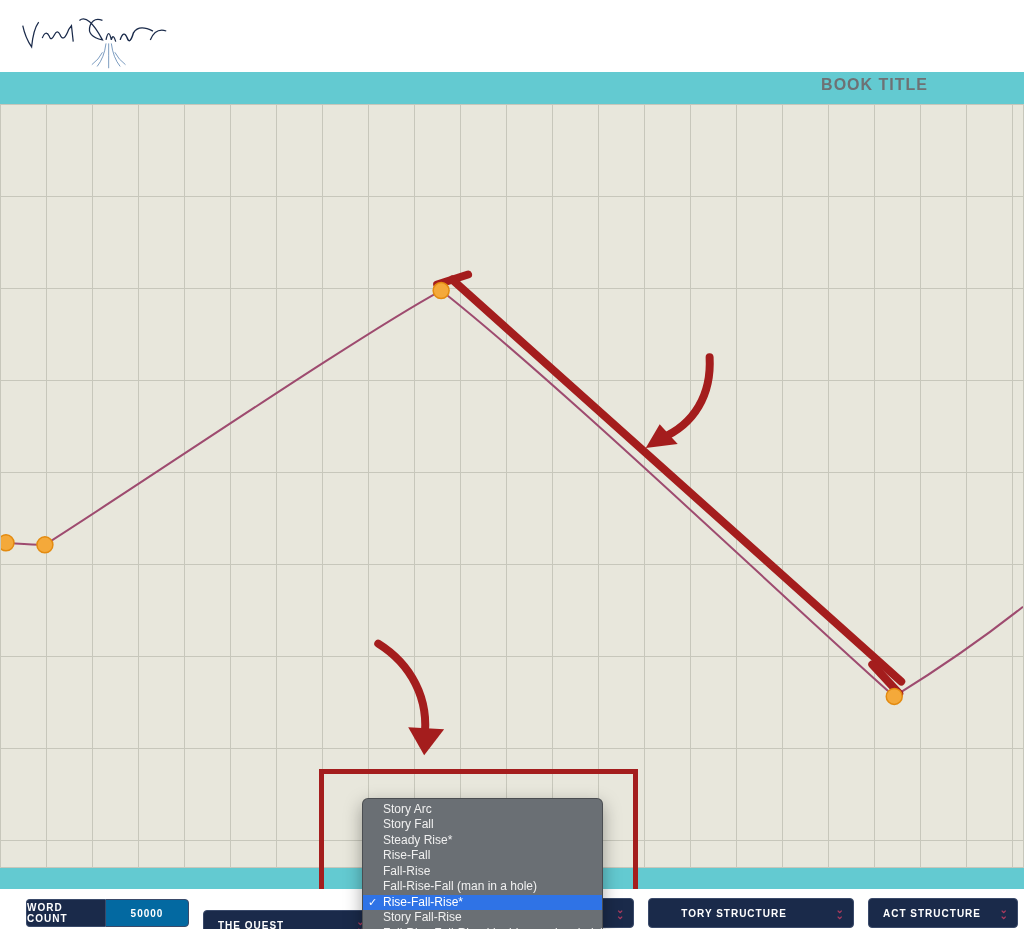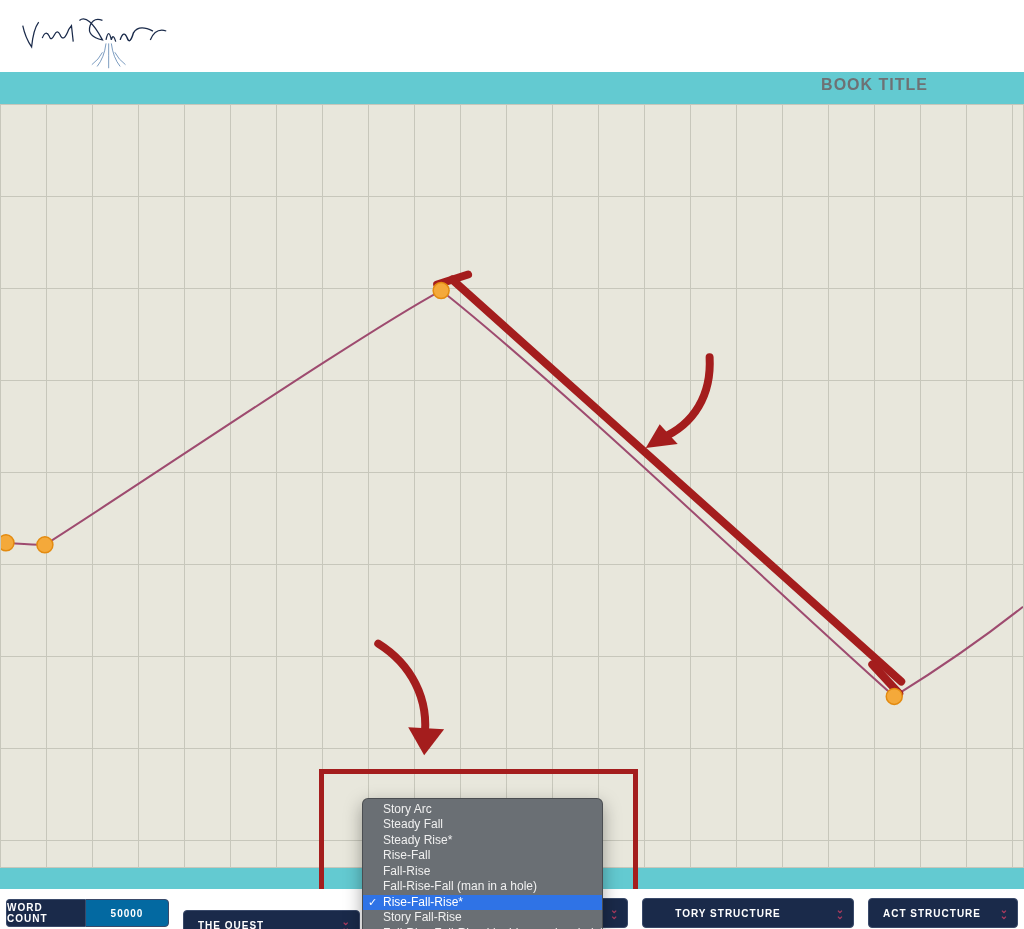--- a/index.html
+++ b/index.html
@@ -47,21 +47,21 @@
   .arc-svg .node{fill:var(--node);stroke:#e38b10;stroke-width:1.5;}
   .redbox{position:absolute;border:5px solid var(--red-box);box-sizing:border-box;pointer-events:none;}
 
   
   .bottom-strip{height:21px;background:var(--teal);}
 
   
   .toolbar{height:40px;background:#fff;padding:4px 6px;display:flex;gap:14px;align-items:center;position:relative;}
   .word-count{display:flex;height:28px;}
   .wc-label,.wc-value{display:flex;align-items:center;justify-content:center;font-family:"Arial Black",Arial,sans-serif;font-weight:900;font-size:10px;letter-spacing:1px;color:#fff;background:var(--navy);border:1px solid var(--pill-border);}
-  .wc-label{width:78px;border-radius:4px 0 0 4px;border-right:none;}
+  .wc-label{width:78px;border-radius:4px 0 0 4px;border-right:none;margin-left:20px;}
   .wc-value{width:82px;background:#0369a1;border-radius:0 4px 4px 0;}
   .pill{position:relative;height:28px;display:flex;align-items:center;background:var(--navy);border:1px solid var(--pill-border);border-radius:4px;color:#fff;font-family:"Arial Black",Arial,sans-serif;font-weight:900;font-size:10px;letter-spacing:1px;padding:0 36px 0 14px;cursor:pointer;white-space:nowrap;}
   .pill .chev{position:absolute;right:8px;top:50%;transform:translateY(-50%);color:var(--chev);font-size:10px;line-height:6px;}
   .pill-quest{width:148px;margin-top:24px;}
   .pill-arc{width:240px;}
   .pill-story{width:168px;padding-left:32px;}
   .pill-act{width:108px;}
 
   .pill-hidden-text{visibility:hidden;} 
 
@@ -162,21 +162,21 @@
   <div class="pill pill-act">
     <span>ACT STRUCTURE</span>
     <span class="chev">⌄<br>⌄</span>
   </div>
 
   <div class="menu" id="arc-menu">
       <div class="item">
         <span>Story Arc</span>
       </div>
       <div class="item">
-        <span>Steady Fall</span>
+        <span>Story Fall</span>
       </div>
       <div class="item">
         <span>Steady Rise*</span>
       </div>
       <div class="item">
         <span>Rise-Fall</span>
       </div>
       <div class="item">
         <span>Fall-Rise</span>
       </div>

